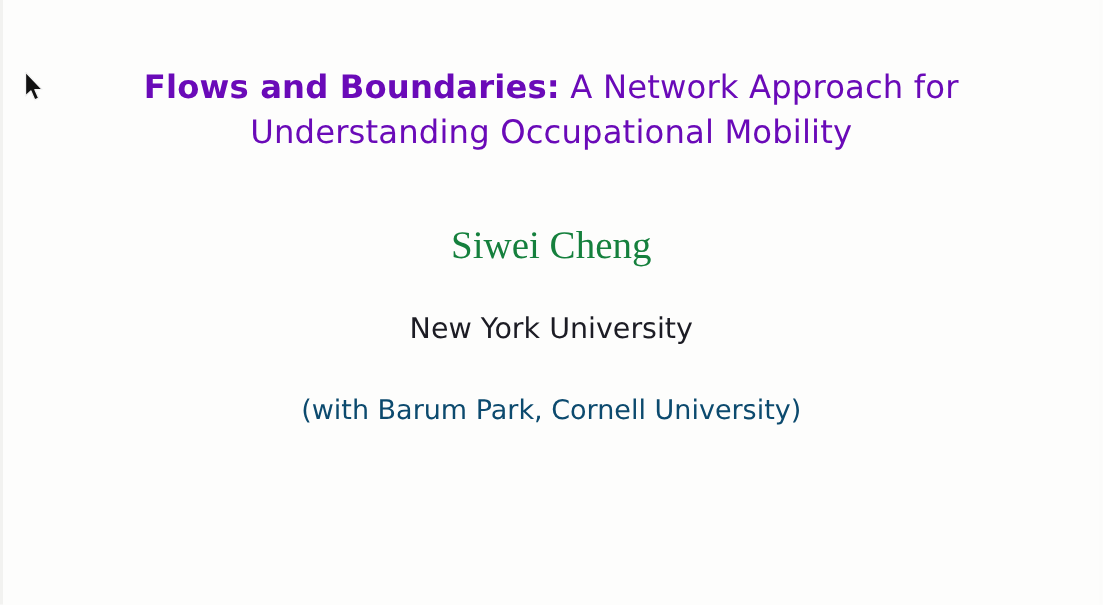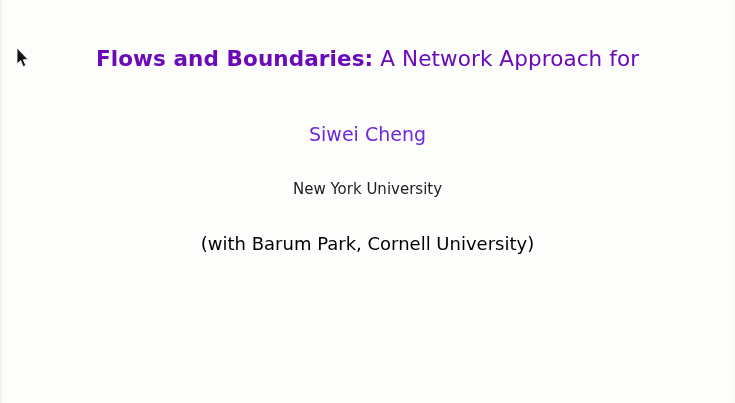--- a/index.html
+++ b/index.html
@@ -48,36 +48,37 @@
   .title-strong {
     font-weight: bold;
   }
   .title-rest {
     font-weight: normal;
   }
 
   
   .author-block {
     margin-top: 47px;
-    font-size: 19px;
-    color: #6d28d9;
+    font-size: 26px;
+    color: #15803d;
     text-align: center;
     line-height: 26px;
+    font-family: Liberation Serif, serif;
   }
   .affil-block {
     margin-top: 29px;
-    font-size: 15px;
+    font-size: 19px;
     color: #1c1c24;
     text-align: center;
     line-height: 26px;
   }
   .coauthor-block {
     margin-top: 29px;
     font-size: 18px;
-    color: #000000;
+    color: #0c4a6e;
     text-align: center;
     line-height: 26px;
   }
   .venue-block {
     margin-top: 28px;
     font-size: 18px;
     color: #1c1c24;
     text-align: center;
     line-height: 24px;
   }
@@ -104,20 +105,21 @@
 
 <div class="edge-strip left"></div>
 <div class="edge-strip right"></div>
 
 <div class="slide">
 
   <div class="title-block">
     <span class="title-line">
       <span class="title-strong">Flows and Boundaries:</span><span class="title-rest"> A Network Approach for</span>
     </span>
+    <span class="title-line title-rest">Understanding Occupational Mobility</span>
   </div>
 
   <div class="author-block">Siwei Cheng</div>
 
   <div class="affil-block">New York University</div>
 
   <div class="coauthor-block">(with Barum Park, Cornell University)</div>
 
   <div class="venue-block">
   </div>

